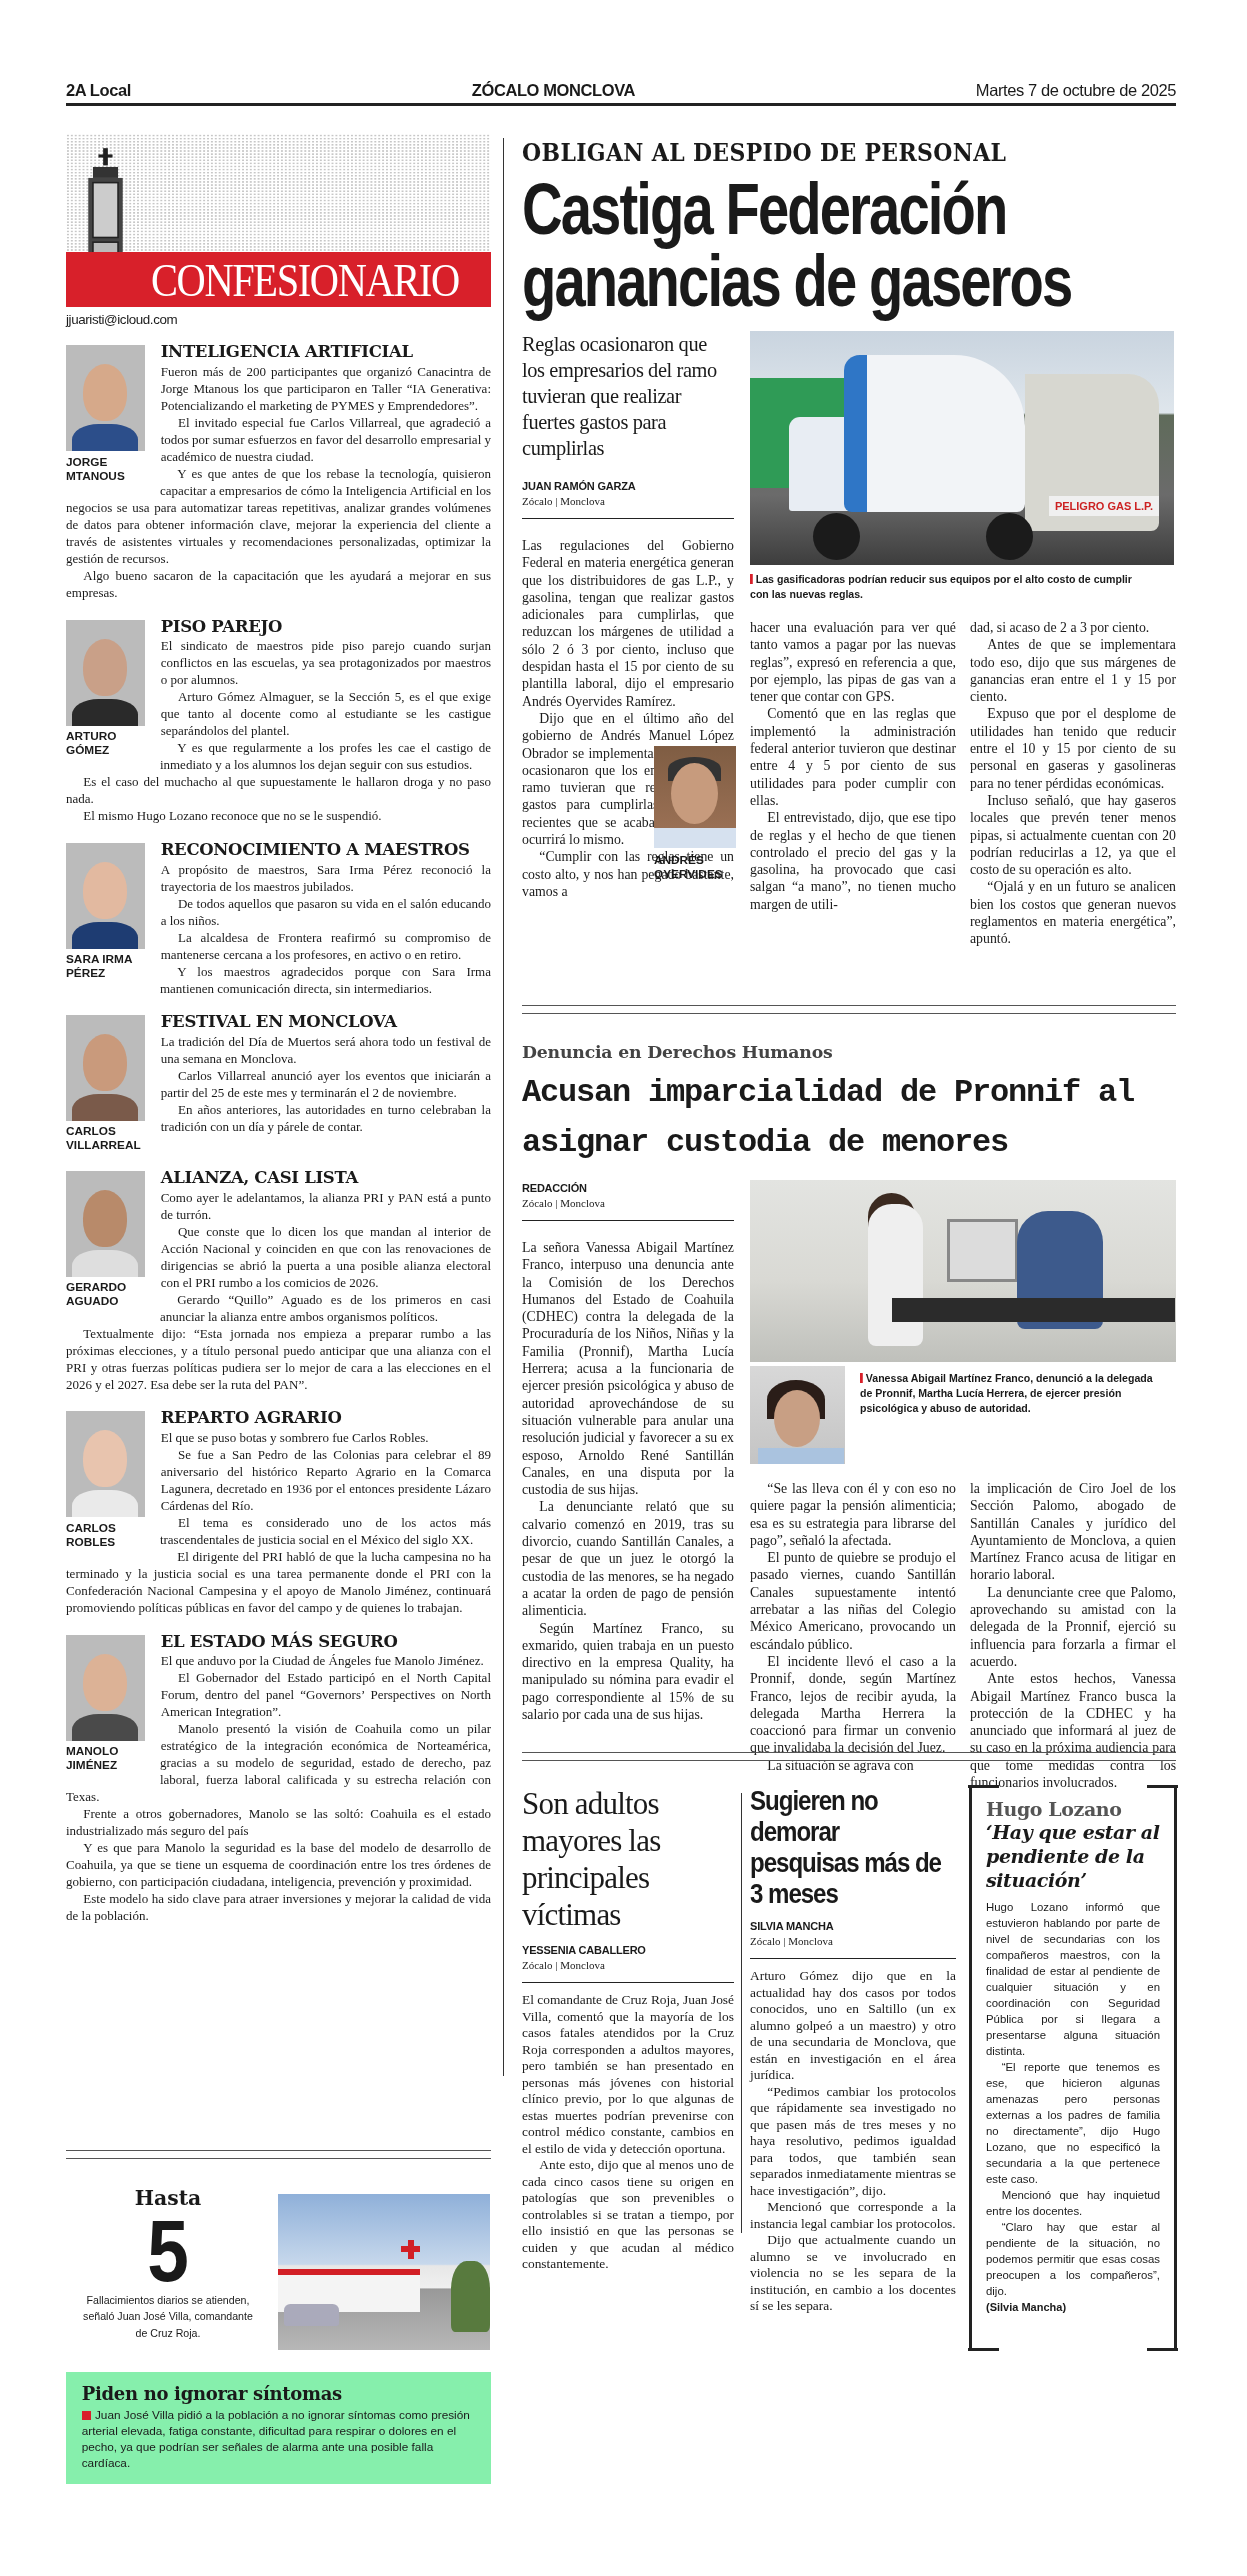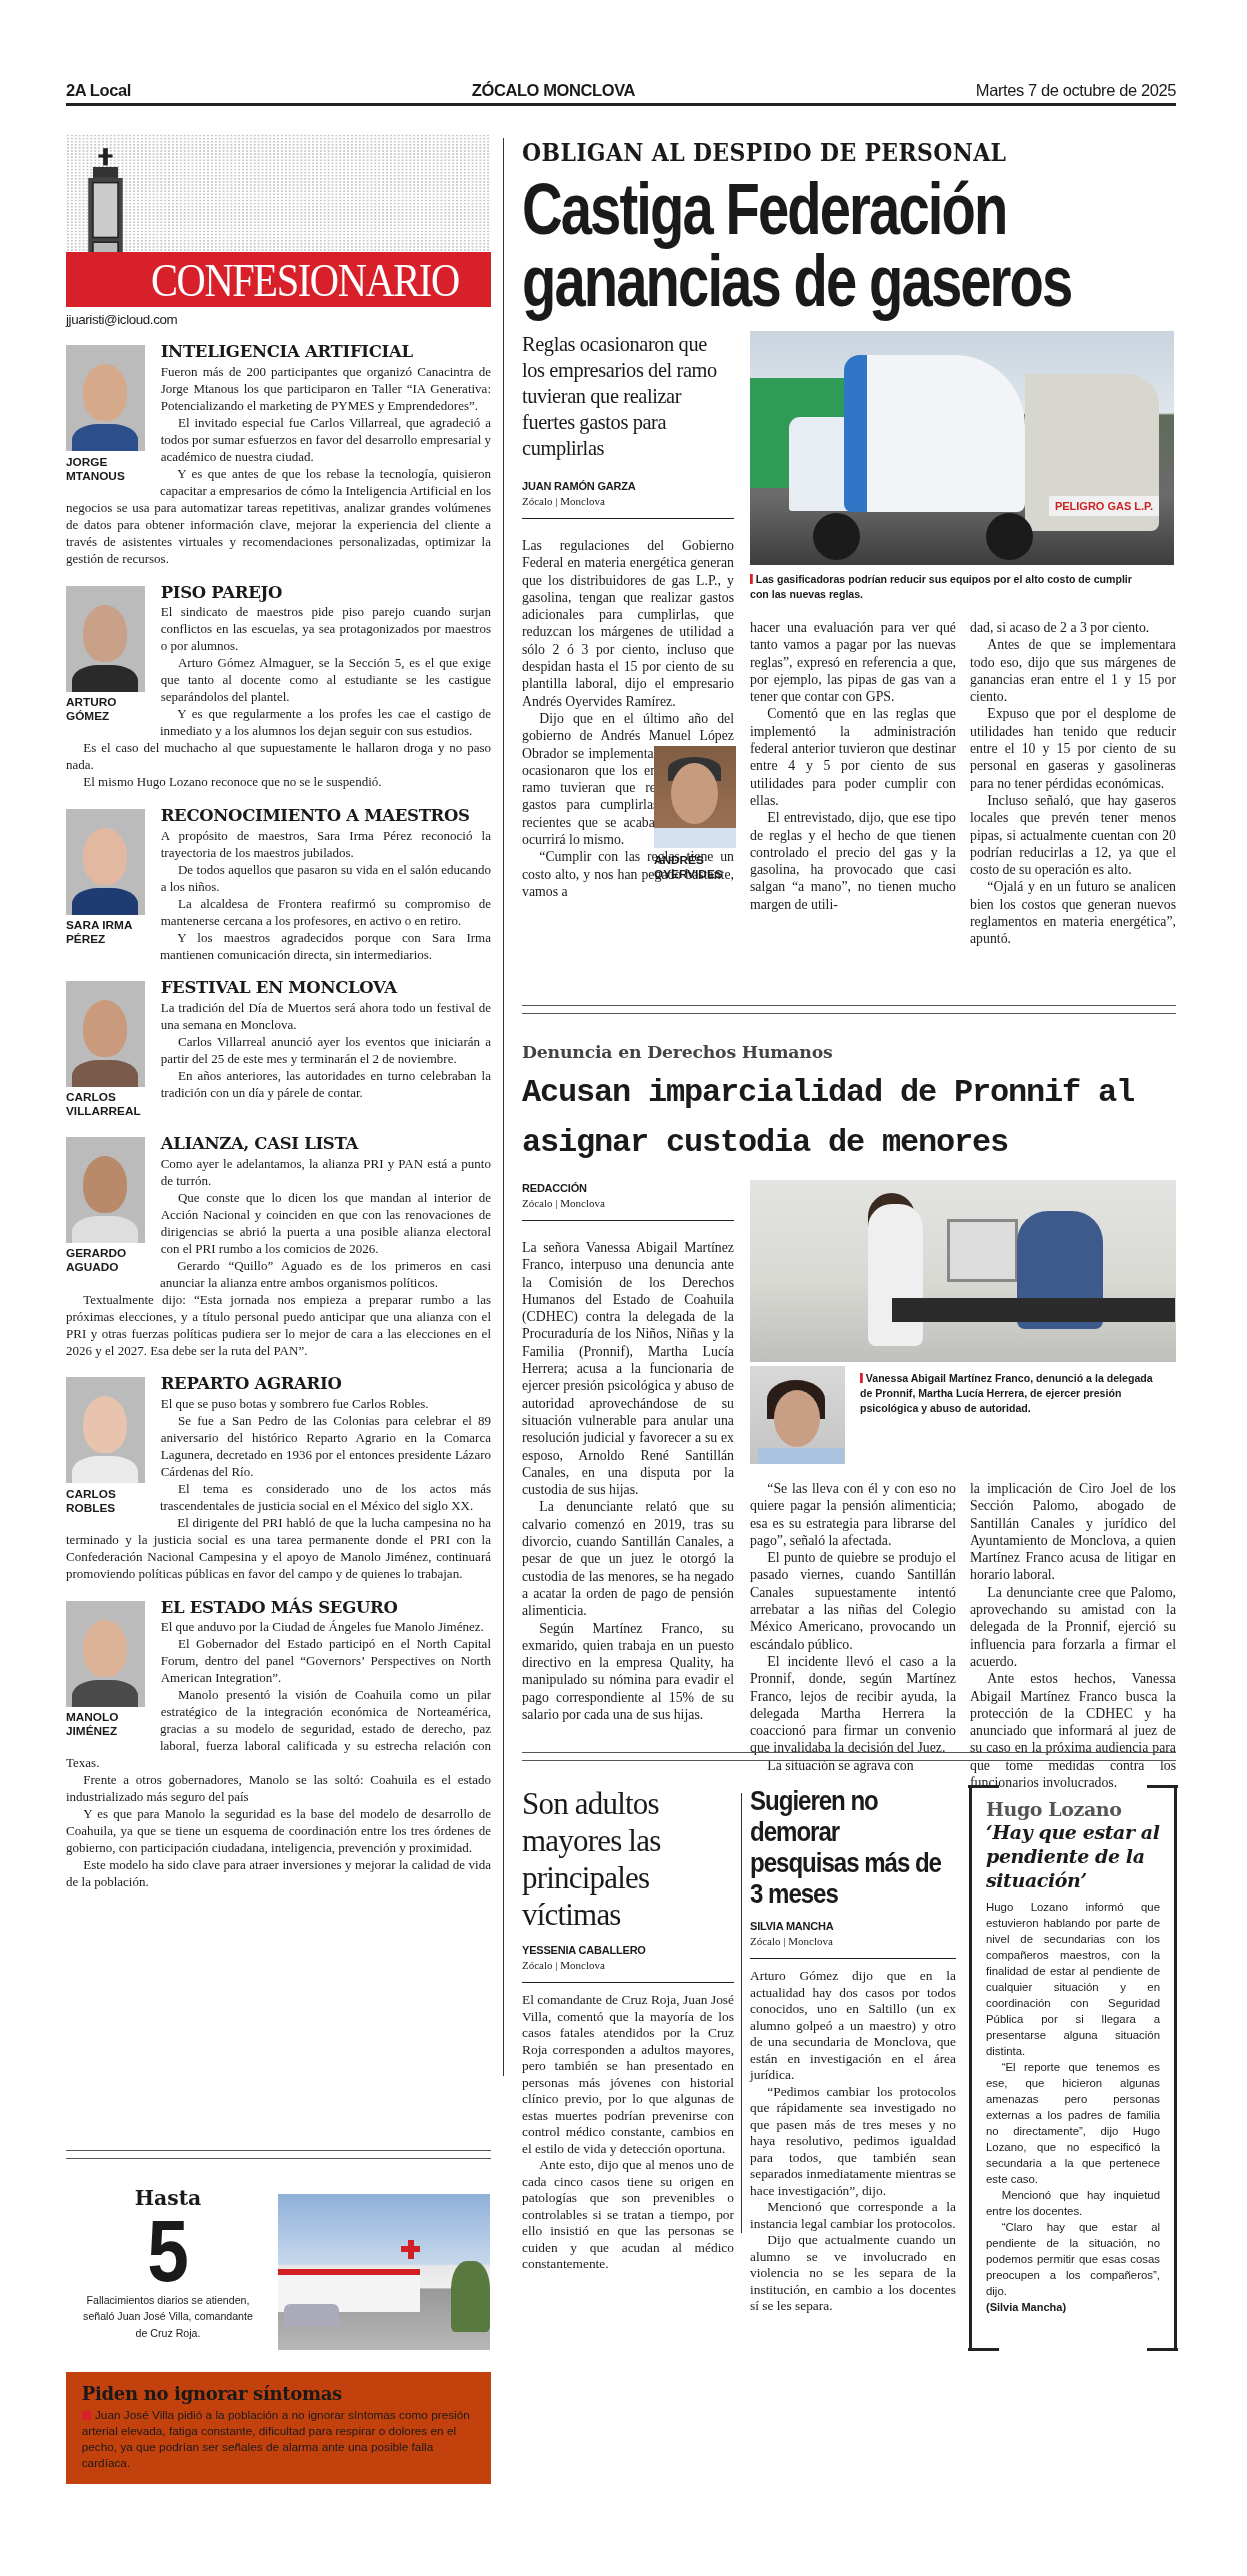--- a/index.html
+++ b/index.html
@@ -47,21 +47,21 @@
   .hasta .stat-lead { font-family: "DejaVu Serif", serif; font-weight: bold; font-size: 20.4px; margin-top: 7.9px; }
   .hasta .stat-num { font-family: "Liberation Sans", sans-serif; font-weight: bold; font-size: 88px; line-height: 82px; transform: scaleX(.85); }
   .hasta .stat-desc { font-family: "Liberation Sans", sans-serif; font-size: 11.8px; line-height: 16.5px; transform: scaleX(.9); }
   .hasta .cr-photo { position: absolute; left: 212px; top: 15.7px; width: 212px; height: 156px; overflow: hidden;
     background: linear-gradient(180deg, #8fb0d9 0%, #c7d8ec 45%, #e7e7e7 46%, #f0f0f0 60%, #999 61%, #b7b7b7 100%); }
   .cr-photo .bld { position: absolute; left: 0; top: 75px; width: 142px; height: 43px; background: #f4f4f4; border-top: 6.3px solid #d21f26; }
   .cr-photo .cross-v { position: absolute; left: 130px; top: 46px; width: 6.3px; height: 19px; background: #d21f26; }
   .cr-photo .cross-h { position: absolute; left: 123px; top: 52px; width: 19px; height: 6.3px; background: #d21f26; }
   .cr-photo .car { position: absolute; left: 6.3px; top: 110px; width: 55px; height: 22px; background: #aab; border-radius: 6.3px 6.3px 2.4px 2.4px; }
   .cr-photo .tree { position: absolute; left: 173px; top: 67px; width: 39px; height: 71px; background: #587a3e; border-radius: 40% 40% 10% 10%; }
-  .sintomas { position: absolute; left: 0; top: 2372px; width: 425px; background: #c2410c; padding: 11px 15.7px 12.6px 15.7px; }
+  .sintomas { position: absolute; left: 0; top: 2372px; width: 425px; background: #86efac; padding: 11px 15.7px 12.6px 15.7px; }
   .sintomas h4 { font-family: "DejaVu Serif", serif; font-weight: bold; font-size: 18px; letter-spacing: -0.3px; margin-bottom: 3.1px; }
   .sintomas p { font-family: "Liberation Sans", sans-serif; font-size: 11.8px; line-height: 16px; }
   .redsq { display: inline-block; width: 9.4px; height: 9.4px; background: #d8202a; margin-right: 3.9px; vertical-align: -0.8px; }
 
   
   .vdiv { position: absolute; left: 437px; top: 138px; width: 0.8px; height: 1938px; background: #333; }
 
   
   .right { position: absolute; left: 456px; top: 134px; width: 654px; }
   .kicker { font-family: "DejaVu Serif", serif; font-weight: bold; font-size: 24.4px; letter-spacing: 0.4px; line-height: 28px; margin-top: 4.7px; transform: scaleX(.9); transform-origin: left; }
@@ -169,20 +169,21 @@
         <div class="item">
           <div class="photo">
             <div class="face" style="background:#d6a98a"></div>
             <div class="body" style="background:#2c4e8a"></div>
           </div>
           <div class="pname">JORGE MTANOUS</div>
           <h3>INTELIGENCIA ARTIFICIAL</h3>
           <p>Fueron más de 200 participantes que organizó Canacintra de Jorge Mtanous los que participaron en Taller “IA Generativa: Potencializando el marketing de PYMES y Emprendedores”.</p>
           <p>El invitado especial fue Carlos Villarreal, que agradeció a todos por sumar esfuerzos en favor del desarrollo empresarial y académico de nuestra ciudad.</p>
           <p>Y es que antes de que los rebase la tecnología, quisieron capacitar a empresarios de cómo la Inteligencia Artificial en los negocios se usa para automatizar tareas repetitivas, analizar grandes volúmenes de datos para obtener información clave, mejorar la experiencia del cliente a través de asistentes virtuales y recomendaciones personalizadas, optimizar la gestión de recursos.</p>
+          <p>Algo bueno sacaron de la capacitación que les ayudará a mejorar en sus empresas.</p>
         </div>
         <div class="item">
           <div class="photo">
             <div class="face" style="background:#c9a088"></div>
             <div class="body" style="background:#2a2a2a"></div>
           </div>
           <div class="pname">ARTURO GÓMEZ</div>
           <h3>PISO PAREJO</h3>
           <p>El sindicato de maestros pide piso parejo cuando surjan conflictos en las escuelas, ya sea protagonizados por maestros o por alumnos.</p>
           <p>Arturo Gómez Almaguer, se la Sección 5, es el que exige que tanto al docente como al estudiante se les castigue separándolos del plantel.</p>

